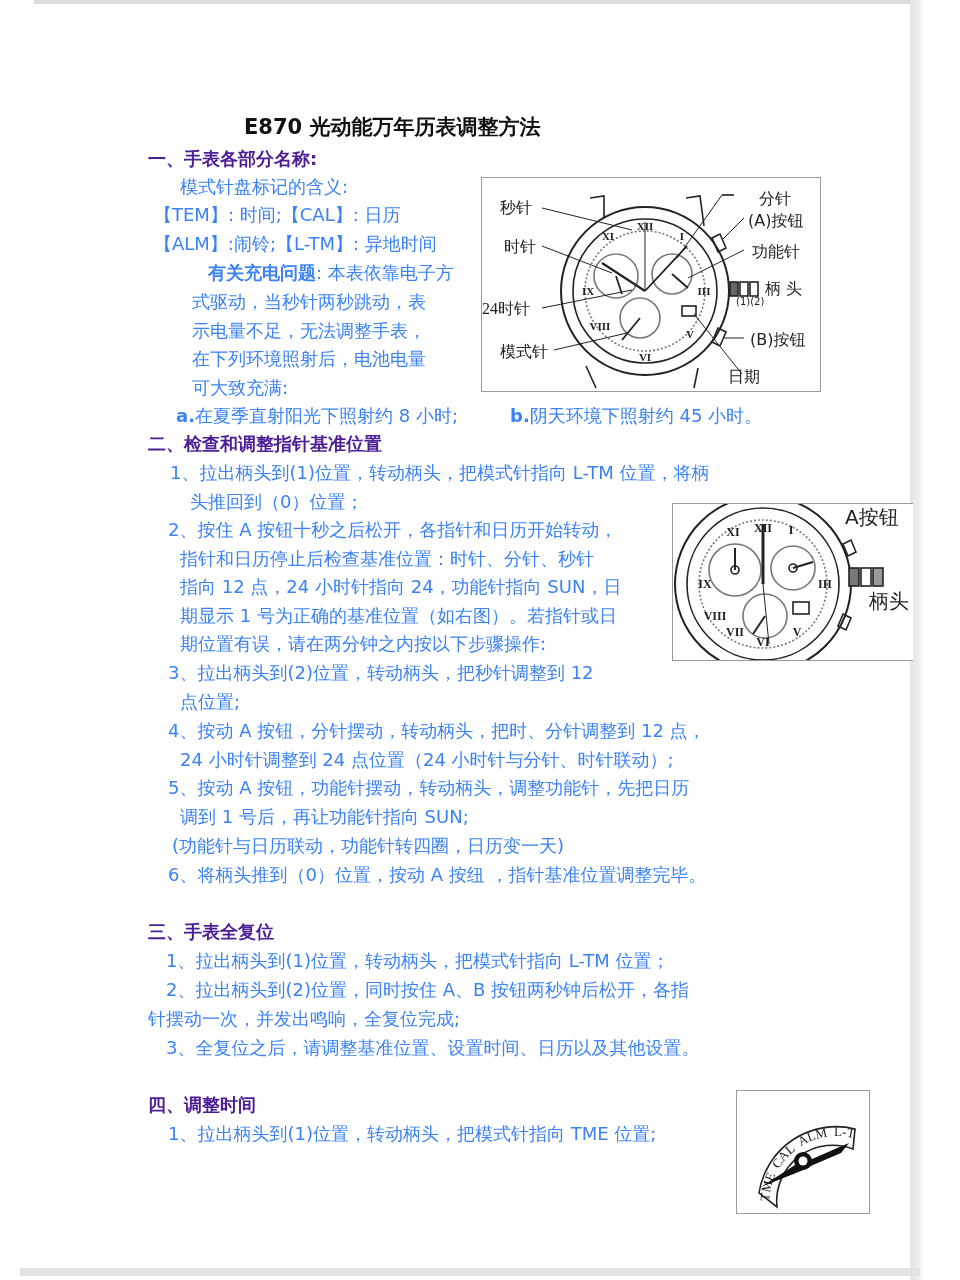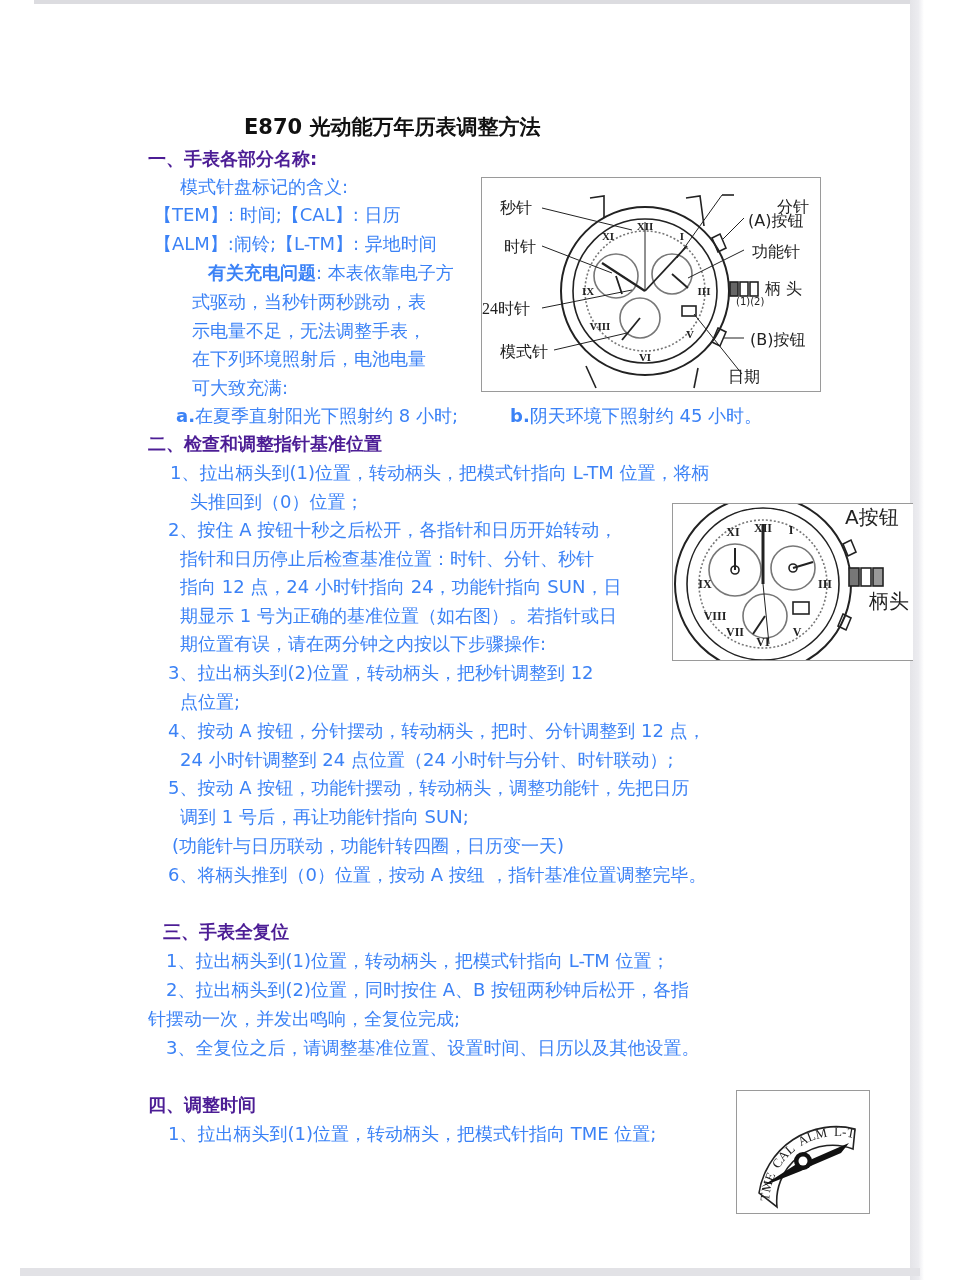--- a/index.html
+++ b/index.html
@@ -90,21 +90,21 @@
       <text x="106" y="117">IX</text>
         <text x="126" y="62">XI</text>
       <text x="118" y="152">VIII</text>
         <text x="208" y="160">V</text>
     </g>
   </svg>
   <div class="lbl" style="left:18px; top:20px;">秒针</div>
   <div class="lbl" style="left:22px; top:59px;">时针</div>
   <div class="lbl" style="left:0; top:121px;font-family:Liberation Serif, serif;">24时针</div>
   <div class="lbl" style="left:18px; top:164px;">模式针</div>
-  <div class="lbl" style="left:277px; top:19px;margin-left:18px;">分针</div>
+  <div class="lbl" style="left:277px; top:11px;">分针</div>
   <div class="lbl" style="left:266px; top:33px;">(A)按钮</div>
   <div class="lbl" style="left:270px; top:64px;">功能针</div>
   <div class="lbl" style="left:283px; top:101px;">柄 头</div>
   <div class="lbl" style="left:254px; top:118px; font-size:10px;">(1)(2)</div>
   <div class="lbl" style="left:268px; top:152px;">(B)按钮</div>
   <div class="lbl" style="left:246px; top:189px;">日期</div>
 </div>
 
 <div class="t h" style="left:148px; top:433px;">二、检查和调整指针基准位置</div>
 <div class="t" style="left:170px; top:462px;">1、拉出柄头到(1)位置，转动柄头，把模式针指向 L-TM 位置，将柄</div>
@@ -155,21 +155,21 @@
         <text x="60" y="32">XI</text>
       <text x="42" y="116">VIII</text>
         <text x="124" y="132">V</text>
       <text x="62" y="132">VII</text>
     </g>
   </svg>
   <div class="lbl" style="left:172px; top:0px; font-size:20px;">A按钮</div>
   <div class="lbl" style="left:196px; top:84px; font-size:20px;">柄头</div>
 </div>
 
-<div class="t h" style="left:163px; top:921px;">三、手表全复位</div>
+<div class="t h" style="left:148px; top:921px;">三、手表全复位</div>
 <div class="t" style="left:166px; top:950px;">1、拉出柄头到(1)位置，转动柄头，把模式针指向 L-TM 位置；</div>
 <div class="t" style="left:166px; top:979px;">2、拉出柄头到(2)位置，同时按住 A、B 按钮两秒钟后松开，各指</div>
 <div class="t" style="left:148px; top:1008px;">针摆动一次，并发出鸣响，全复位完成;</div>
 <div class="t" style="left:166px; top:1037px;">3、全复位之后，请调整基准位置、设置时间、日历以及其他设置。</div>
 
 <div class="t h" style="left:148px; top:1094px;">四、调整时间</div>
 <div class="t" style="left:168px; top:1123px;">1、拉出柄头到(1)位置，转动柄头，把模式针指向 TME 位置;</div>
 
 <div class="fig" style="left:736px; top:1090px; width:132px; height:122px;">
   <svg width="132" height="122" viewBox="0 0 132 122">

